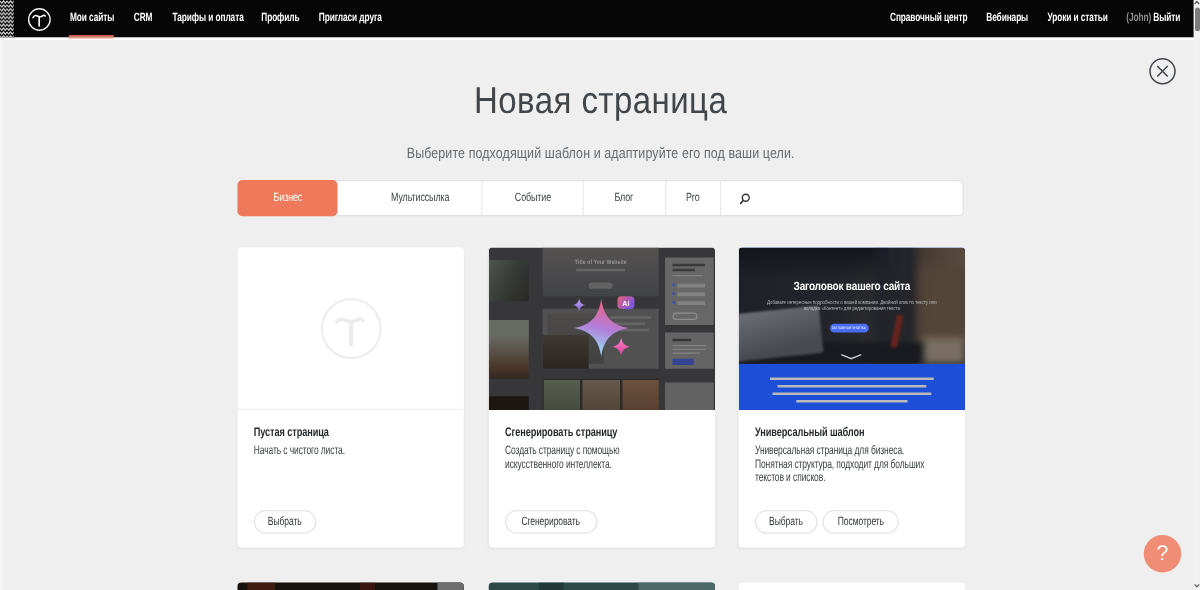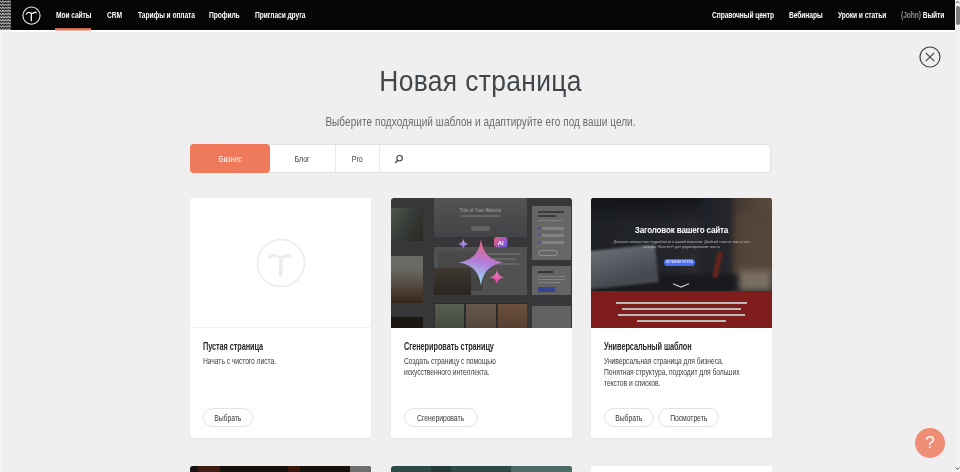--- a/index.html
+++ b/index.html
@@ -26,21 +26,21 @@
   
   #close { left:919px; top:46px; }
 
   
   #tabs { left:190px; top:144px; width:581px; height:29px; background:#fff;
     border:1px solid #e2e2e2; border-radius:4px; display:flex; }
   .tab { border-right:1px solid #e9e9e9; display:flex; align-items:center;
     justify-content:center; font-size:9.5px; color:#3e4347; letter-spacing:-0.1px; }
   .tab span { display:inline-block; transform:scaleX(0.75); }
   .tab:last-child { border-right:none; }
-  #tab-active { background:#ee7a5b; color:#fff; border-radius:4px; margin:-1px 0 -1px -1px;
+  #tab-active { background:#ee7a5b; color:#fff; border-radius:4px; margin:-1px 17px -1px -1px;
     height:29px; border-right:none; }
 
   
   .card { position:absolute; top:198px; width:181px; height:240px; background:#fff;
     border-radius:3px; box-shadow:0 1px 2px rgba(0,0,0,0.05); overflow:hidden; }
   .cimg { position:absolute; left:0; top:0; width:181px; height:130px; overflow:hidden; }
   .ctitle { position:absolute; left:13px; font-size:10px; font-weight:bold;
     color:#26292c; letter-spacing:-0.1px; white-space:nowrap; transform:scaleX(0.735);
     transform-origin:left center; }
   .cdesc { position:absolute; left:13px; font-size:9.8px; color:#393d40;
@@ -116,20 +116,26 @@
   <div id="sub" class="abs">Выберите подходящий шаблон и адаптируйте его под ваши цели.</div>
 
   <svg id="close" class="abs" width="22" height="22" viewBox="0 0 22 22">
     <circle cx="11" cy="11" r="10" fill="none" stroke="#42464a" stroke-width="1.2"></circle>
     <path d="M6.8 6.8 L15.2 15.2 M15.2 6.8 L6.8 15.2" stroke="#42464a" stroke-width="1.2"></path>
   </svg>
 
   <div id="tabs" class="abs">
     <div class="tab" id="tab-active" style="width:80px">
         <span>Бизнес</span>
+      </div>
+    <div class="tab" style="width:99px">
+        <span>Мультиссылка</span>
+      </div>
+    <div class="tab" style="width:81px">
+        <span>Событие</span>
       </div>
     <div class="tab" style="width:66px">
         <span>Блог</span>
       </div>
     <div class="tab" style="width:44px">
         <span>Pro</span>
       </div>
     <div class="tab" style="width:36px">
       <svg width="10" height="10" viewBox="0 0 10 10" style="margin-left:2px">
         <circle cx="5.6" cy="4.2" r="2.8" fill="none" stroke="#2f3336" stroke-width="1.05"></circle>
@@ -227,21 +233,21 @@
     <div class="ctitle">Сгенерировать страницу</div>
     <div class="cdesc">Создать страницу с помощью<br>искусственного интеллекта.</div>
     <div class="btnrow">
         <div class="pill" style="width:74px">
           <span>Сгенерировать</span>
         </div>
       </div>
   </div>
 
   <div id="card3" class="card">
-    <div class="cimg" style="background:#7f1d1d">
+    <div class="cimg" style="background:#1d4ed8">
       <div class="abs" style="left:0;top:0;width:181px;height:93px;overflow:hidden;background:linear-gradient(100deg,#25282e 0%,#2b2e34 45%,#363636 58%,#55463a 72%,#6e5c49 86%,#7d6b55 100%)">
         <div class="abs" style="left:0;top:0;width:120px;height:26px;background:linear-gradient(#16181c,rgba(22,24,28,0));"></div>
         <div class="abs" style="left:108px;top:-5px;width:34px;height:103px;background:#252a33;opacity:0.8;filter:blur(3px)"></div>
         <div class="abs" style="left:146px;top:15px;width:40px;height:80px;background:#6e5a45;filter:blur(4px)"></div>
         <div class="abs" style="left:0;top:76px;width:181px;height:18px;background:#1d1f23;filter:blur(2px)"></div>
         <div class="abs" style="left:-6px;top:50px;width:72px;height:38px;background:linear-gradient(170deg,#90949a,#5e6268 75%);border-radius:2px;transform:rotate(-6deg);filter:blur(1px)"></div>
         <div class="abs" style="left:124px;top:54px;width:5px;height:26px;background:#8c2c20;filter:blur(1px);transform:rotate(12deg)"></div>
         <div class="abs" style="left:148px;top:72px;width:33px;height:21px;background:#a3947e;filter:blur(3px)"></div>
         <div class="abs" style="left:0;top:0;width:181px;height:93px;background:rgba(14,16,20,0.28)"></div>
       </div>

